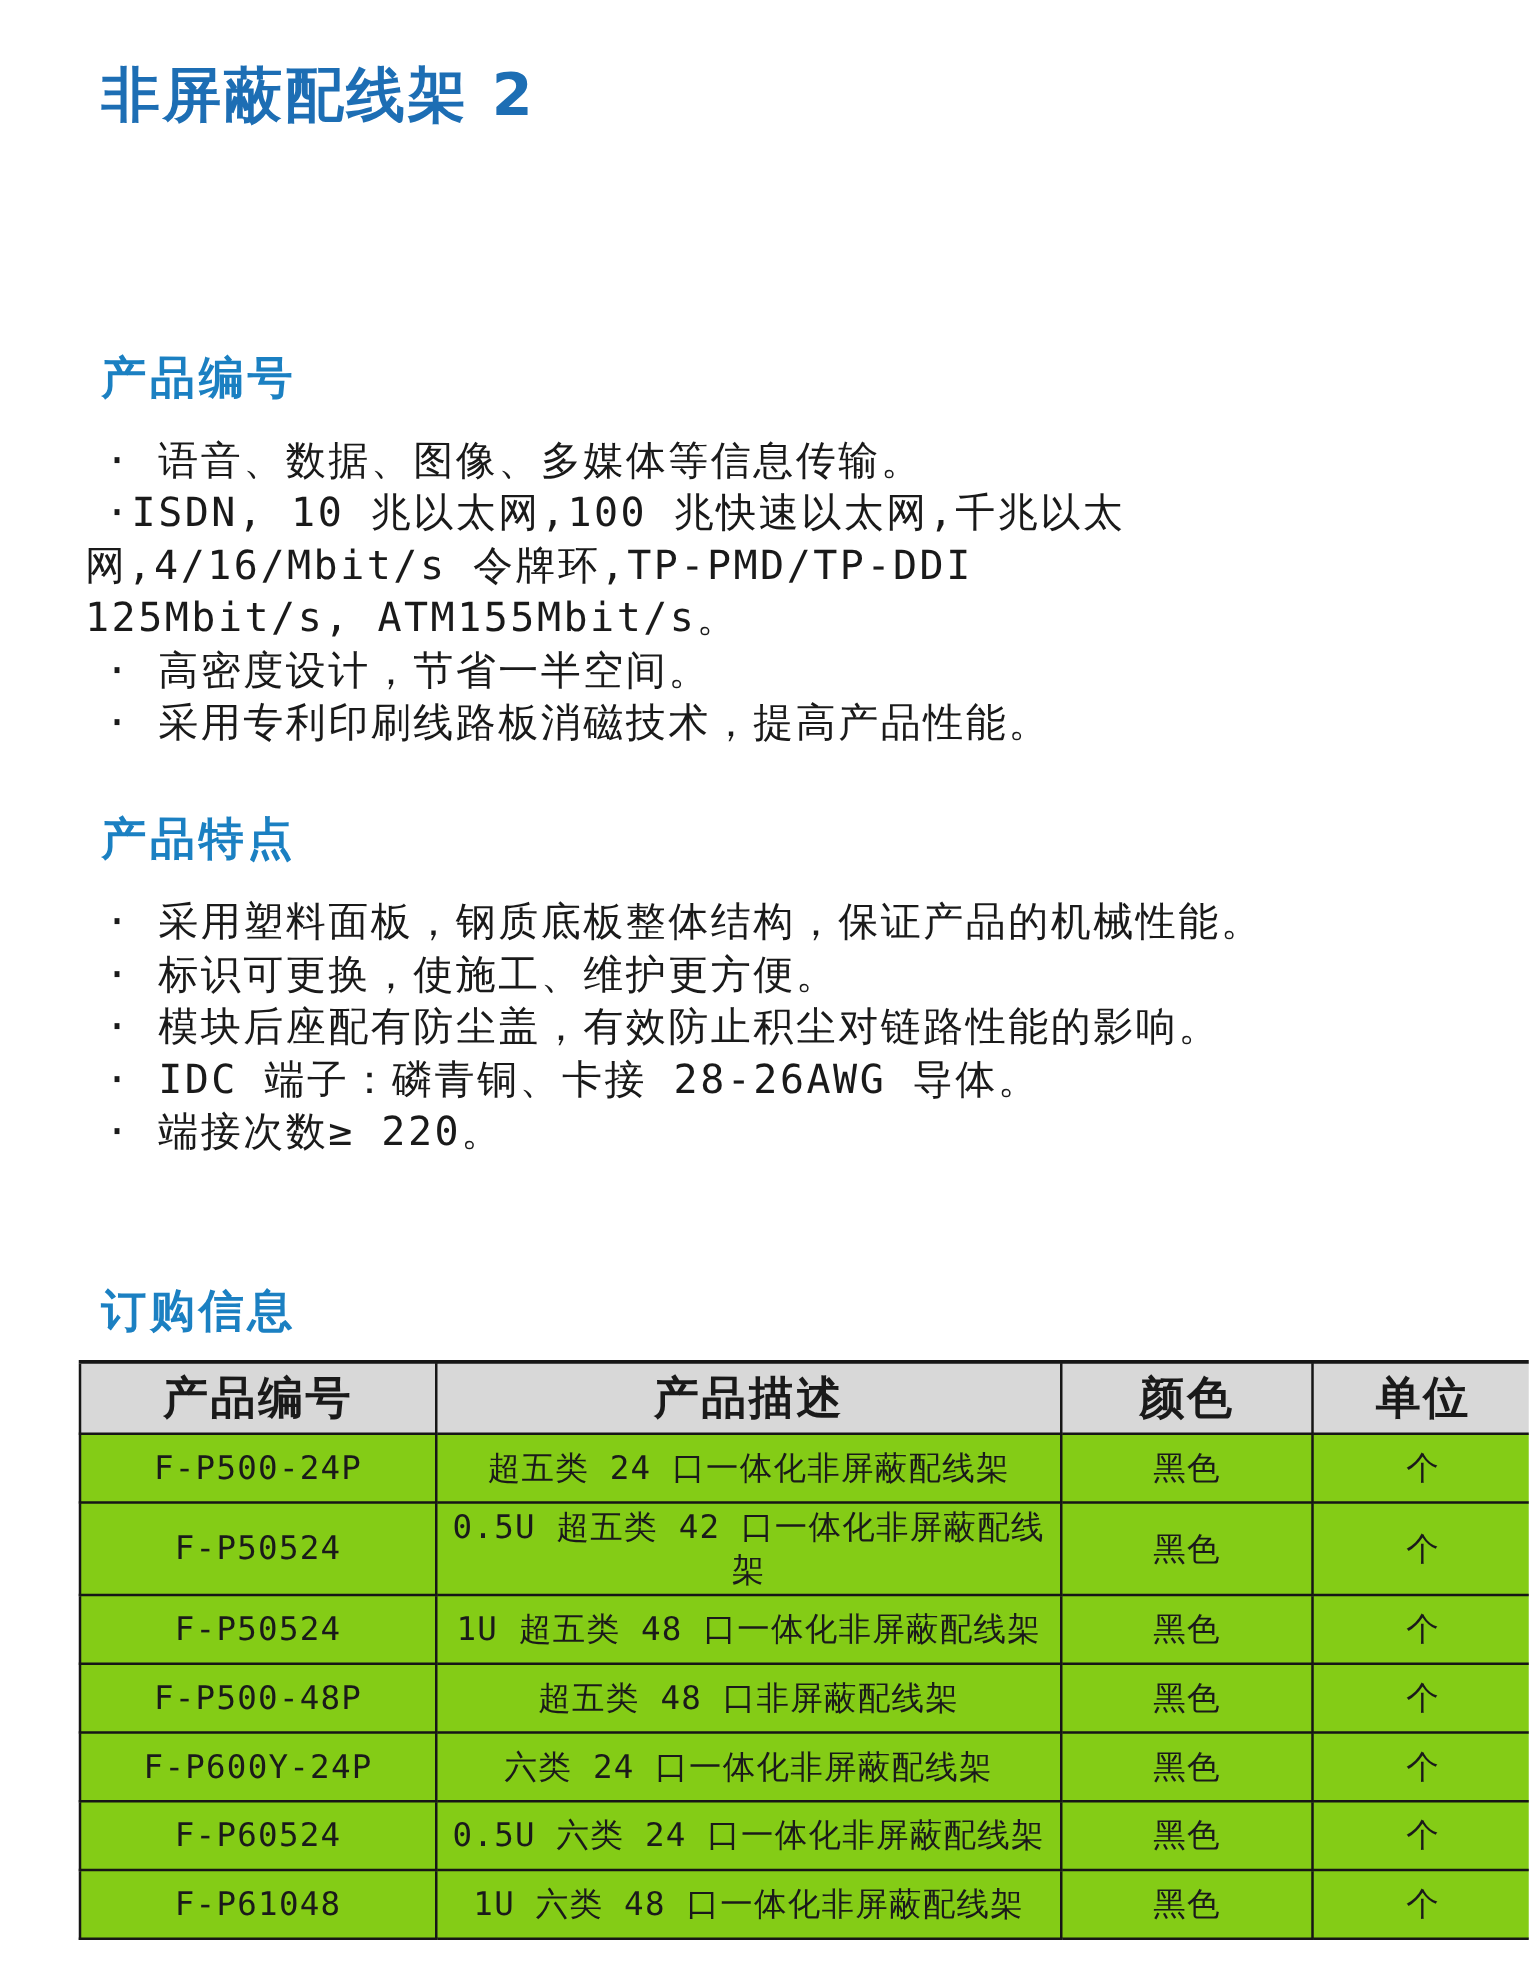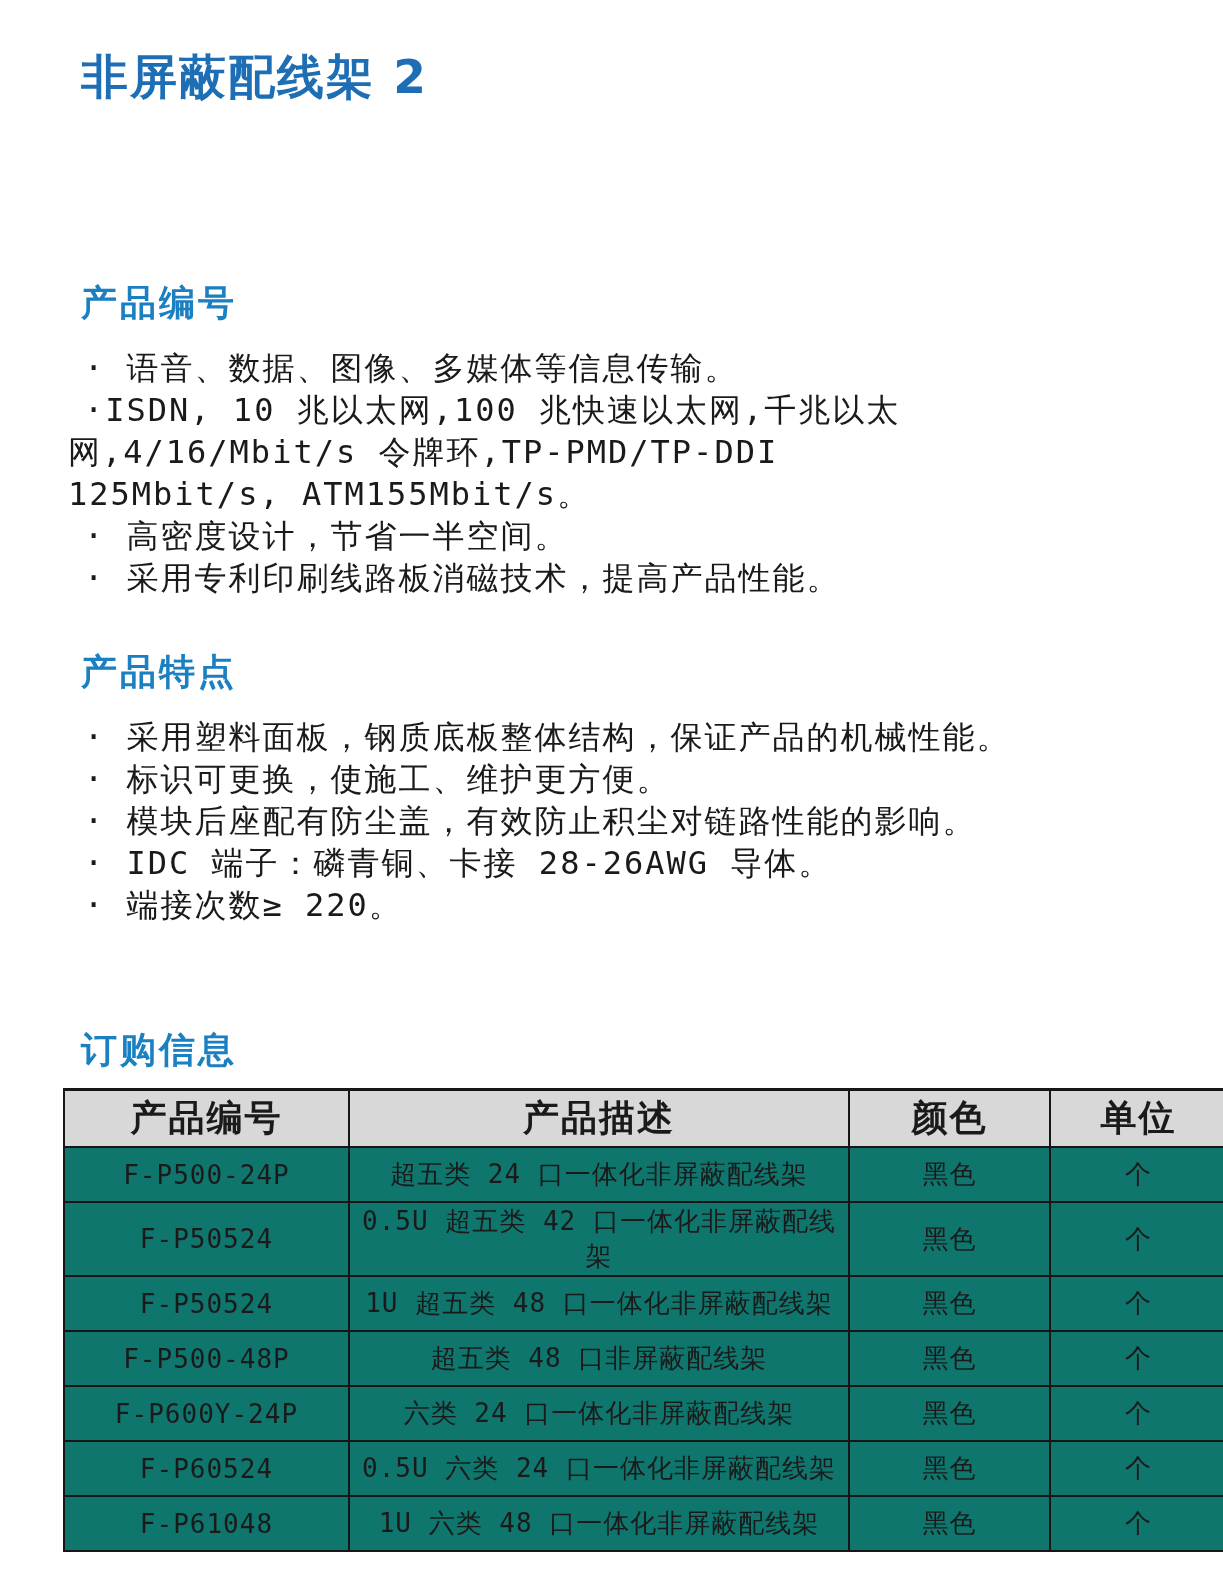--- a/index.html
+++ b/index.html
@@ -67,21 +67,21 @@
     height: 53px;
     background: #d8d8d8;
     font-size: 36px; font-weight: 700;
     letter-spacing: 2px;
     font-family: "DejaVu Sans Mono", "DejaVu Sans", sans-serif;
   }
   table.order td {
     height: 51px;
     font-size: 26px;
     letter-spacing: 1px;
-    background: #0f766e;
+    background: #84cc16;
     font-family: "DejaVu Sans Mono", "DejaVu Sans", sans-serif;
   }
   col.c1 { width: 24.5%; }
   col.c2 { width: 43.0%; }
   col.c3 { width: 17.3%; }
   col.c4 { width: 15.2%; }
 </style>
 </head>
 <body>
 

